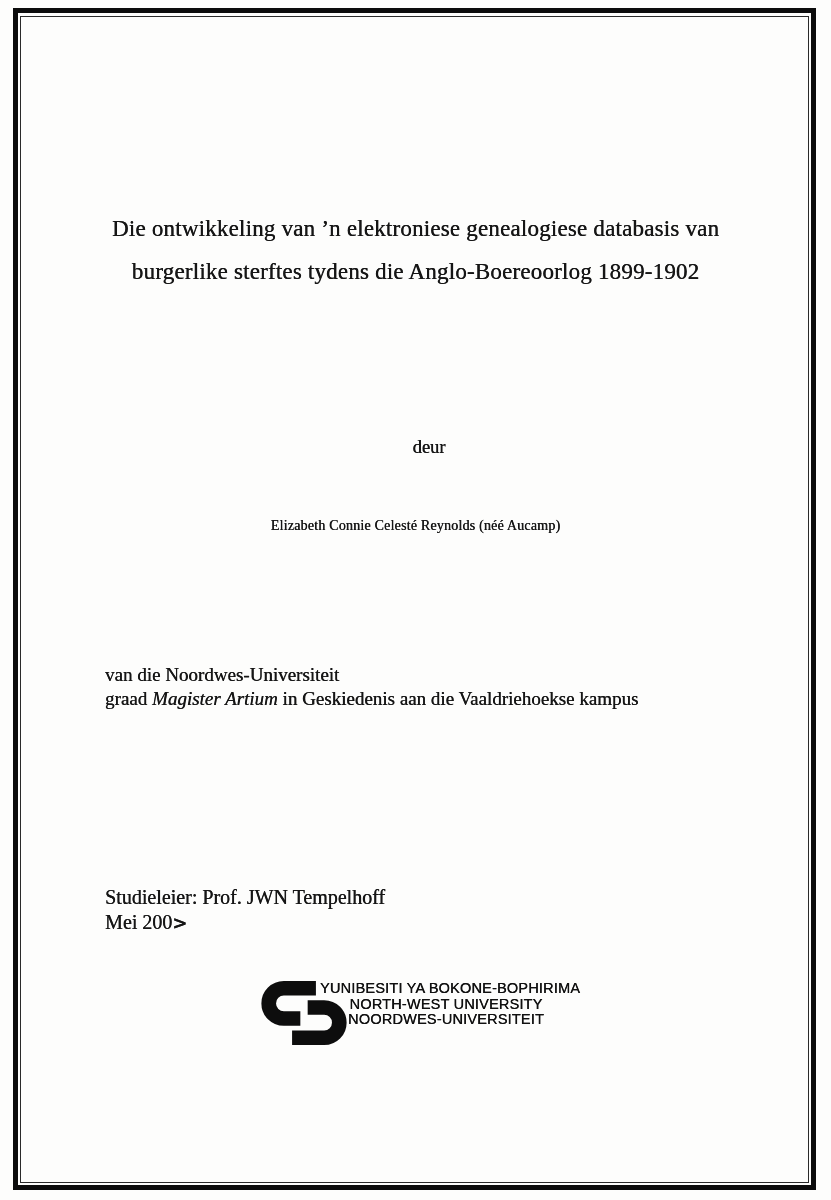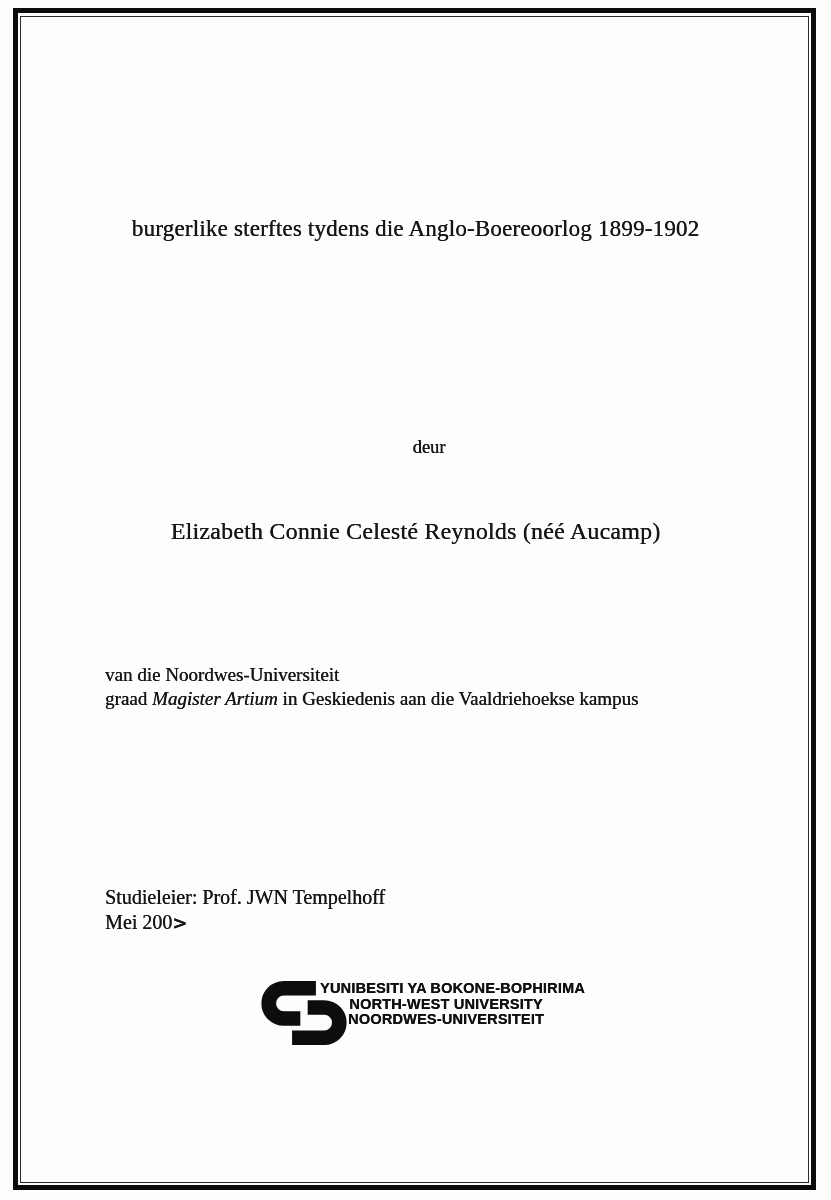--- a/index.html
+++ b/index.html
@@ -35,21 +35,21 @@
   .deur {
     position: absolute; left: 0; right: 0; top: 437px;
     text-align: center;
     font-size: 18.5px;
     padding-left: 27px;
   }
 
   .author {
     position: absolute; left: 0; right: 0; top: 518px;
     text-align: center;
-    font-size: 24px;
+    font-size: 14px;
     letter-spacing: 0.2px;
   }
 
   .statement {
     position: absolute; left: 105px; width: 633px; top: 663px;
     font-size: 19px; line-height: 23.5px;
   }
   .statement .just { text-align: justify; text-align-last: justify; }
   .statement .it { font-style: italic; }
 
@@ -66,32 +66,32 @@
   .logo { position: absolute; left: 258px; top: 980px; height: 70px; }
   .logo-mark { position: absolute; left: 0; top: 0; }
   .logo-text {
     position: absolute; left: 62px; top: 1px; width: 252px;
     font-family: "Liberation Sans", sans-serif;
     font-size: 14.5px; line-height: 15.6px;
     letter-spacing: 0.2px;
     text-align: center; white-space: nowrap;
     color: #111;
     text-shadow: 0.3px 0 0 currentColor;
-    font-weight: bold;
   }
 </style>
 </head>
 <body>
 
 <div class="page">
 
   <div class="frame-outer"></div>
   <div class="frame-inner"></div>
 
   <div class="title ink">
+    <div>Die ontwikkeling van ’n elektroniese genealogiese databasis van</div>
     <div>burgerlike sterftes tydens die Anglo-Boereoorlog 1899-1902</div>
   </div>
 
   <div class="deur ink">deur</div>
 
   <div class="author ink">Elizabeth Connie Celesté Reynolds (néé Aucamp)</div>
 
   <div class="statement ink">
     <div>van die Noordwes-Universiteit</div>
     <div><span>graad </span><span class="it">Magister Artium</span><span> in Geskiedenis aan die Vaaldriehoekse kampus</span></div>

